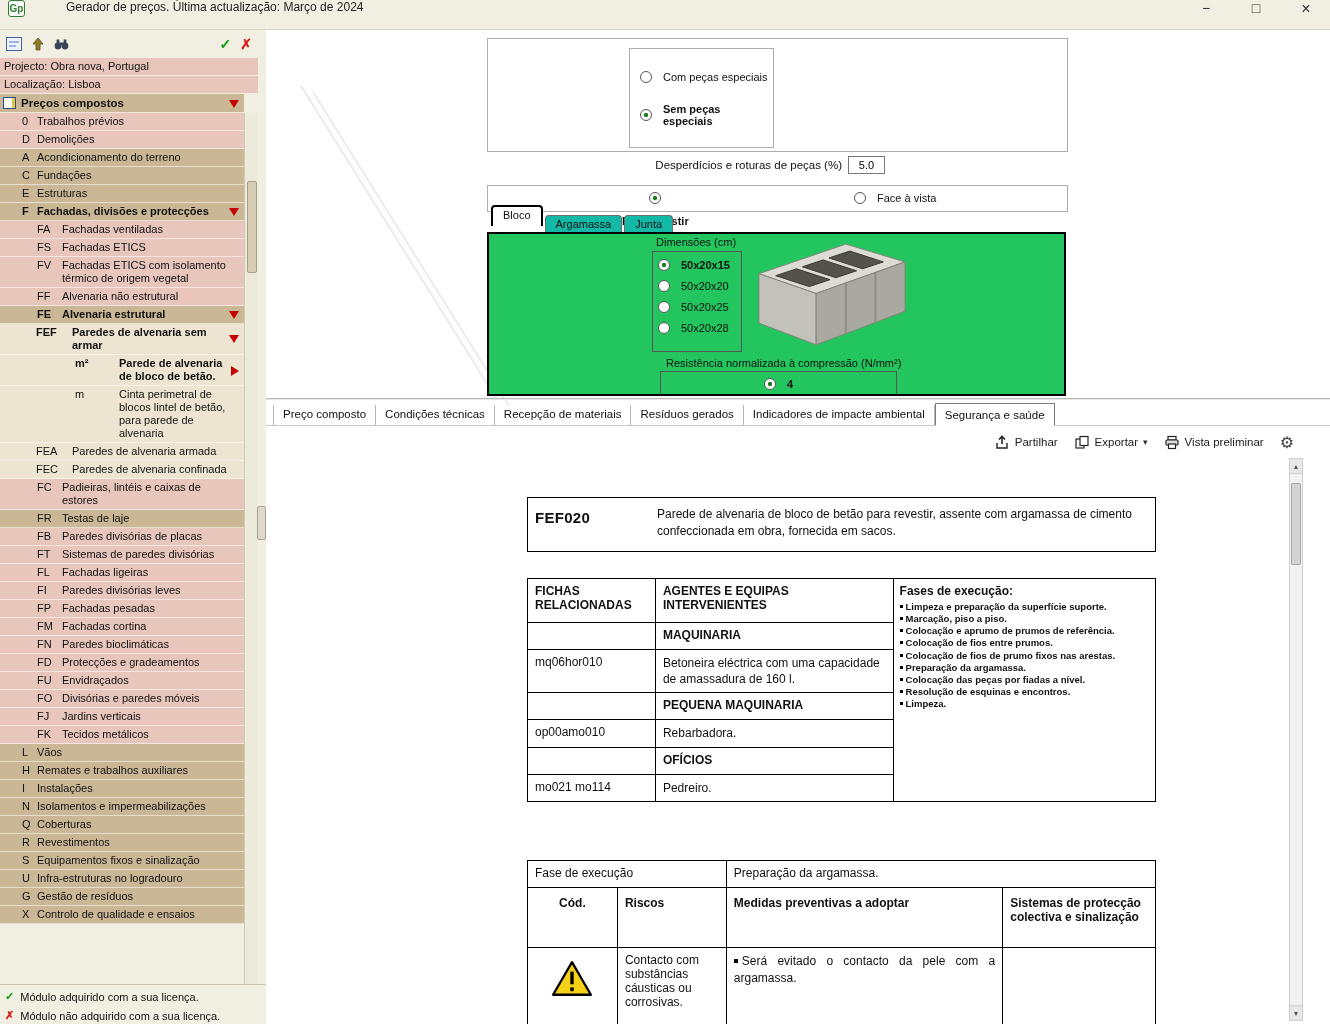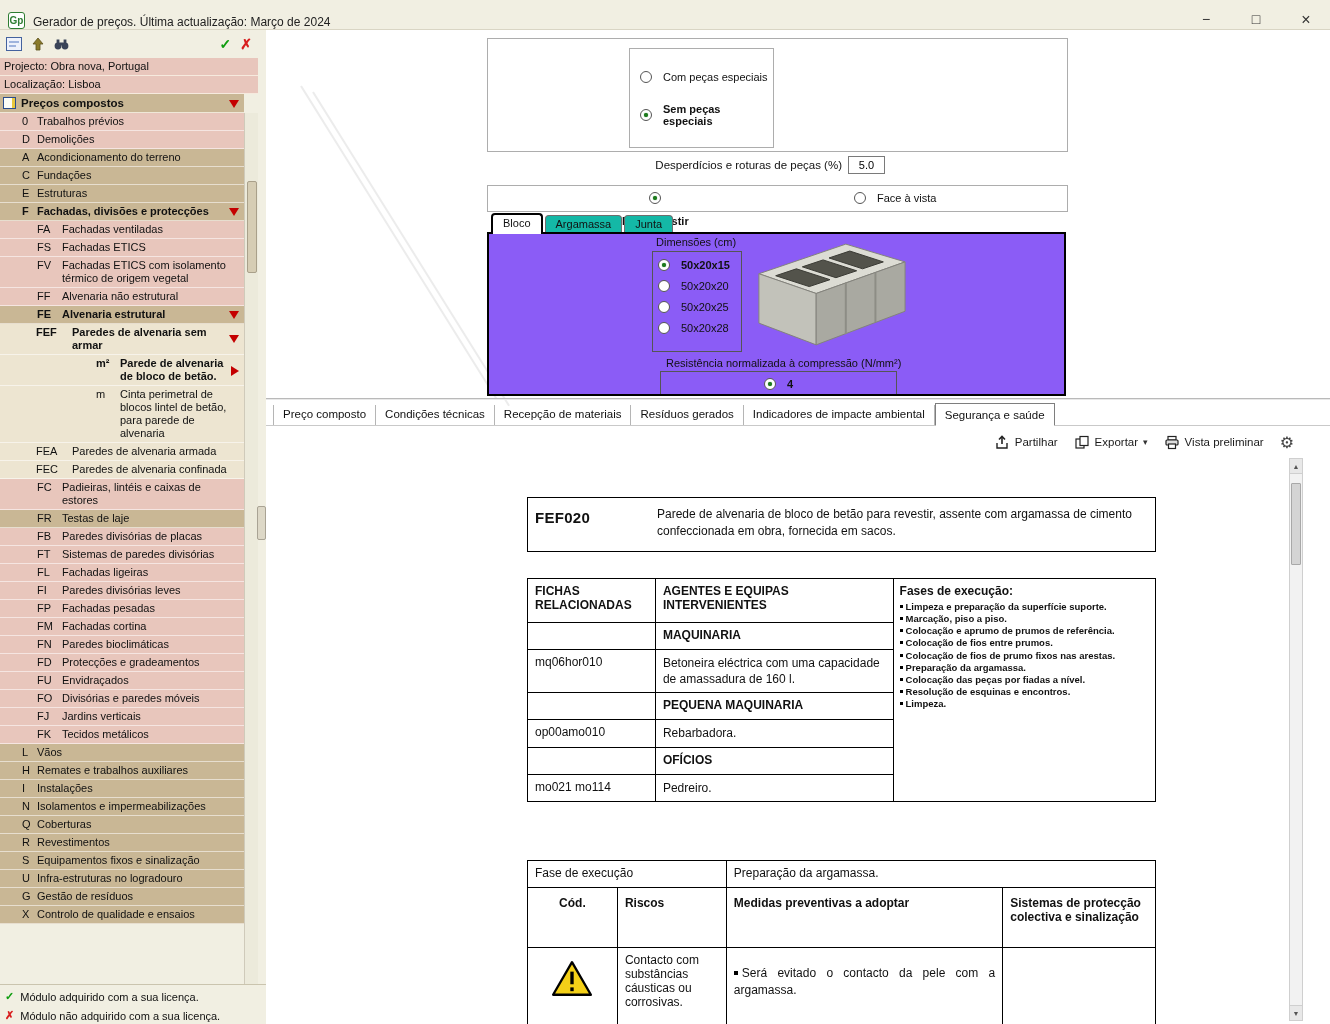--- a/index.html
+++ b/index.html
@@ -2,21 +2,21 @@
 <html><head>
 <meta charset="utf-8">
 <style>
   * { box-sizing: border-box; margin: 0; padding: 0; }
   html,body { width:1330px; height:1024px; overflow:hidden; background:#fff;
               font-family:"Liberation Sans", sans-serif; color:#111; }
 
   
   .titlebar { position:absolute; left:0; top:0; width:1330px; height:30px;
               background:#f1efe2; border-bottom:1px solid #d9d5c4;
-              display:flex; align-items:flex-end; }
+              display:flex; align-items:flex-start;gap:33px; }
   .app-logo { width:17px; height:17px; margin-left:8px; border:1px solid #2e7d32;
               background:#fff; color:#2e7d32; font-weight:bold; font-size:10px;
               display:flex; align-items:center; justify-content:center; border-radius:3px; }
   .title-text { margin-left:8px; font-size:12px; color:#222; }
   .win-controls { margin-left:auto; margin-right:16px; display:flex; gap:34px; font-size:14px; color:#333; }
   .win-controls span { cursor:default; width:16px; text-align:center; }
 
   .help-btn { position:absolute; left:1310px; top:36px; width:16px; height:16px; border-radius:50%;
               background:#1856c8; color:#fff; font-size:11px; font-weight:bold;
               display:flex; align-items:center; justify-content:center; }
@@ -43,21 +43,21 @@
   .tree-row { position:relative; display:flex; align-items:flex-start;
               font-size:11px; line-height:13px; padding:2px 0;
               border-bottom:1px solid rgba(255,255,255,.55); min-height:18px; }
   .tree-row .tcode { flex:none; font-size:11px; }
   .tree-row .tlabel { flex:1; padding-right:15px; }
   .tree-row.bold { font-weight:bold; }
   .tone-pink { background:#e8c6bc; } .tone-tan { background:#c9b795; } .tone-cream { background:#ede5d1; }
   .ind0 { padding-left:22px; } .ind0 .tcode { width:15px; }
   .ind1 { padding-left:37px; } .ind1 .tcode { width:25px; }
   .ind2 { padding-left:36px; } .ind2 .tcode { width:36px; }
-  .ind3 { padding-left:96px; } .ind3 .tcode { width:24px; }
+  .ind3 { padding-left:75px;gap:20px; } .ind3 .tcode { width:24px; }
   .tarrow { position:absolute; right:5px; top:50%; margin-top:-4px; width:0; height:0; }
   .tarrow.down  { border-left:5px solid transparent; border-right:5px solid transparent; border-top:8px solid #c40000; }
   .tarrow.right { border-top:5px solid transparent; border-bottom:5px solid transparent; border-left:8px solid #c40000; }
   .root-row .tarrow { margin-top:-3px; }
 
   .tree-scrollbar { position:absolute; left:244px; top:28px; width:14px; bottom:40px;
                     background:#eceadb; border-left:1px solid #cfcaba; }
   .tree-thumb { position:absolute; left:2px; top:68px; width:10px; height:92px;
                 background:#d6cdb4; border:1px solid #a9a08a; border-radius:2px; }
   .splitter-handle { position:absolute; left:257px; top:476px; width:9px; height:34px;
@@ -82,24 +82,24 @@
                  border:1px solid #7a7a7a; background:#fff; font-size:11px; text-align:center;
                  font-family:"Liberation Sans",sans-serif; }
 
   .box-finish { position:absolute; left:221px; top:155px; width:581px; height:27px; border:1px solid #adadad; }
   .box-finish .radio-row { position:absolute; top:6px; }
   .finish-pos-0 { left:134px;flex-direction:column; } .finish-pos-1 { left:366px; }
 
   .block-tabs { position:absolute; left:225px; top:183px; height:21px; display:flex; align-items:flex-end; z-index:5; }
   .btab { font-size:11px; padding:2px 10px 2px; border:1px solid #6e6e6e; border-bottom:none;
           background:#14b8a6; border-radius:4px 4px 0 0; margin-right:2px; height:17px; margin-bottom:2px; }
-  .btab.active { background:#fff; border:2px solid #000; border-bottom:none; height:21px; margin-bottom:0; }
+  .btab.active { background:#fff; border:2px solid #000; border-bottom:none; height:21px; margin-bottom:8px; }
 
   .block-box { position:absolute; left:221px; top:202px; width:579px; height:164px;
-               border:2px solid #000; background:#8b5cf6; overflow:hidden; }
+               border:2px solid #000; background:#22c55e; overflow:hidden; }
   .dims-label { position:absolute; left:167px; top:2px; font-size:11px; }
   .dims-box { position:absolute; left:163px; top:17px; width:90px; height:101px; border:1px solid #555;
               padding:7px 0 0 5px; display:flex; flex-direction:column; gap:9px; }
   .block-img { position:absolute; left:262px; top:2px; }
   .resist-label { position:absolute; left:177px; top:123px; font-size:11px; }
   .resist-box { position:absolute; left:171px; top:137px; width:237px; height:25px; border:1px solid #555;
                 display:flex; align-items:center; justify-content:center; }
 
   .section-divider { position:absolute; left:0; top:368px; width:1064px; height:2px;
                      background:#b9b9b9; border-bottom:1px solid #e8e8e8; }
@@ -141,21 +141,21 @@
   .safety-table { position:absolute; left:261px; top:405px; width:629px; }
   .safety-table .c-cod { width:90px; }
   .safety-table .c-risk { width:109px; }
   .safety-table .c-med { width:277px; }
   .safety-table .c-sys { width:153px; }
   .safety-table .hdr2 td { font-weight:bold; height:60px; padding-top:8px; }
   .safety-table .hdr2 .c-cod { text-align:center; }
   .safety-table .phase-row td { height:27px; }
   .risk-row td { height:80px; }
   .risk-row .c-cod { text-align:center; padding-top:12px; }
-  .measure-text { text-align:justify; line-height:1.4;margin-top:12px; }
+  .measure-text { text-align:justify; line-height:1.4; }
   .sq-bullet { display:inline-block; width:4px; height:4px; background:#000; margin-right:4px; vertical-align:2px; }
 
   .doc-scrollbar { position:absolute; left:1023px; top:3px; width:14px; height:563px;
                    background:#f2f2f2; border:1px solid #cfcfcf; }
   .sb-arrow { position:absolute; left:0; width:12px; height:15px; background:#e8e8e8;
               color:#555; font-size:7px; display:flex; align-items:center; justify-content:center; }
   .sb-up { top:0; border-bottom:1px solid #cfcfcf; }
   .sb-down { bottom:0; border-top:1px solid #cfcfcf; }
   .sb-thumb { position:absolute; left:1px; top:24px; width:10px; height:82px;
               background:#d4d4d4; border:1px solid #a8a8a8; border-radius:1px; }

